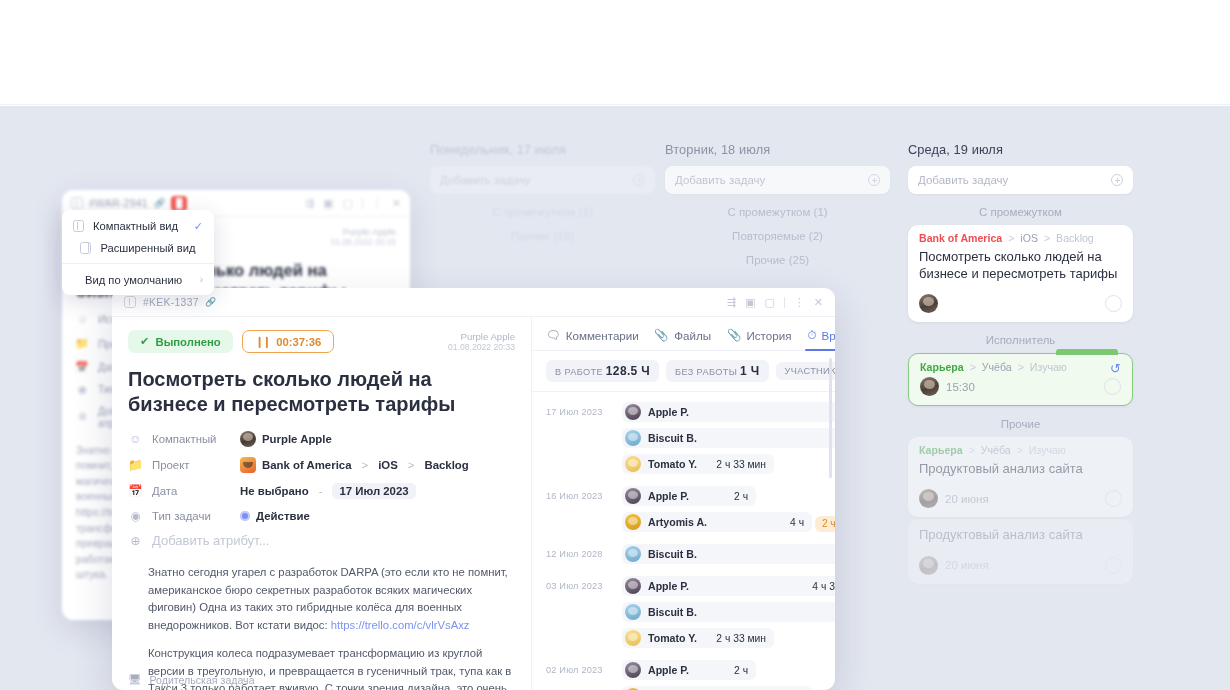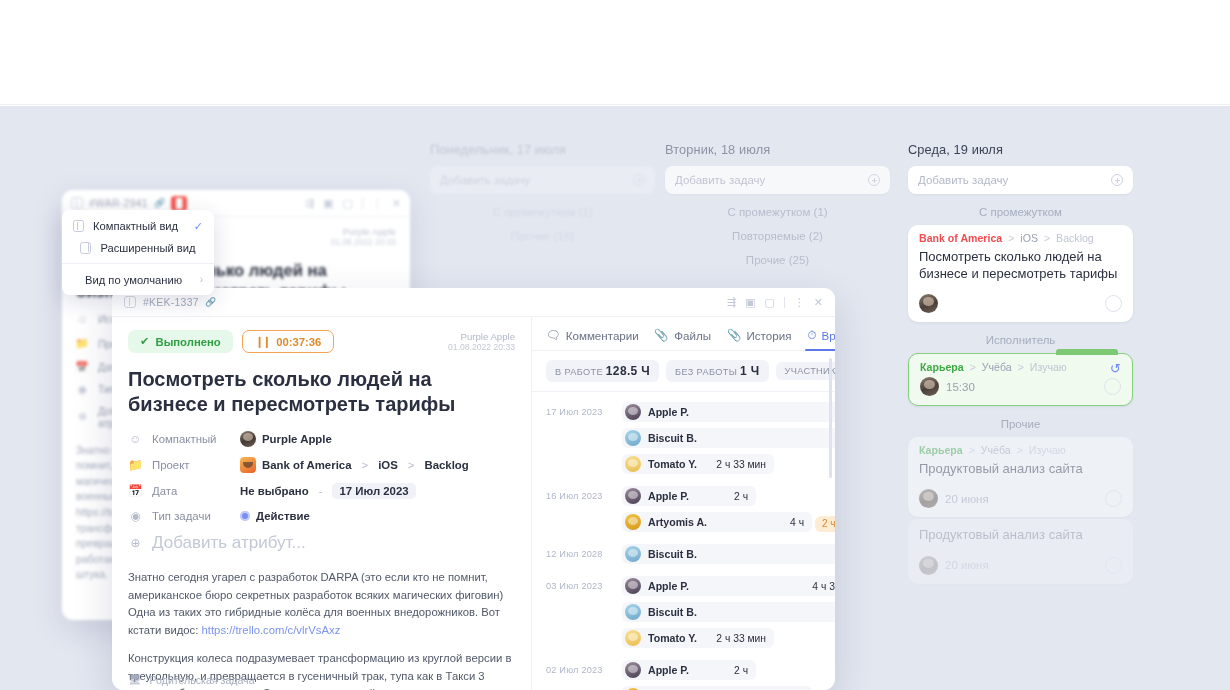--- a/index.html
+++ b/index.html
@@ -228,24 +228,24 @@
   .avatar-sm {
     width:16px;height:16px;border-radius:50%;flex:0 0 16px;
     background:linear-gradient(160deg,#8d7f72 0%,#453b34 55%,#6d5f57 100%); position:relative; overflow:hidden;
   }
   .avatar-sm::after{content:"";position:absolute;left:3px;top:2px;width:10px;height:8px;border-radius:50%;background:rgba(220,200,180,.6);}
   .proj-ico { width:16px;height:16px;border-radius:4px;flex:0 0 16px;background:linear-gradient(150deg,#f7b955,#e8622a); position:relative;}
   .proj-ico::after{content:"";position:absolute;left:3px;top:5px;width:10px;height:6px;border-radius:0 0 6px 6px;background:#2f2a26;opacity:.55;}
   .crumb-sep { color:#b9bec d; color:#b9becd; margin:0 4px; font-weight:normal; }
   .date-chip { background:#f1f2f7; border-radius:5px; padding:2px 7px; font-weight:bold; color:#2b3041; }
   .dot-blue { width:10px;height:10px;border-radius:50%;background:#7b8ef5;flex:0 0 10px; box-shadow: inset 0 0 0 2px rgba(255,255,255,.55);}
-  .fa-add { color:#c3c8d6; font-size:17px; display:flex; align-items:center; }
+  .fa-add { color:#c3c8d6; font-size:13px; display:flex; align-items:center; }
 
   .fc-desc { margin-top: 16px; font-size:11.3px; color:#515869; line-height:1.55; }
-  .fc-desc p { margin-bottom: 11px; }
+  .fc-desc p { margin-bottom: 11px; margin-left: 20px; }
   .fc-desc .lnk { color:#7b93ef; }
   .fc-parent { position:absolute; left:16px; bottom: 4px; display:flex; align-items:center; gap:8px; font-size:10.6px; color:#a7adbf; }
 
   
   .tabs { display:flex; align-items:center; gap:16px; padding: 11px 14px 0; border-bottom:1px solid #eff1f6; }
   .tab { display:flex; align-items:center; gap:5px; font-size:11.6px; color:#6b7287; padding-bottom: 8px; position:relative; }
   .tab.active { color:#5b77e8; }
   .tab.active::after { content:""; position:absolute; left:-2px; right:-2px; bottom:-1px; height:2px; background:#5b77e8; border-radius:2px; }
 
   .stats { display:flex; align-items:center; gap:7px; padding: 9px 14px; border-bottom:1px solid #eff1f6; }

